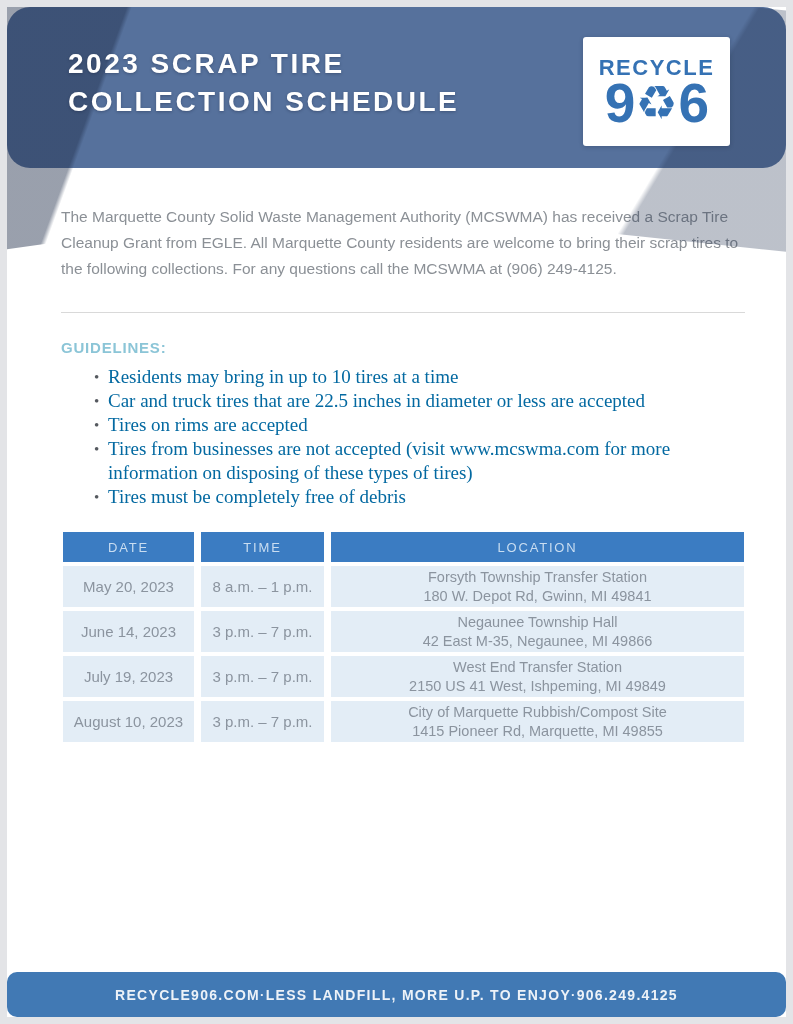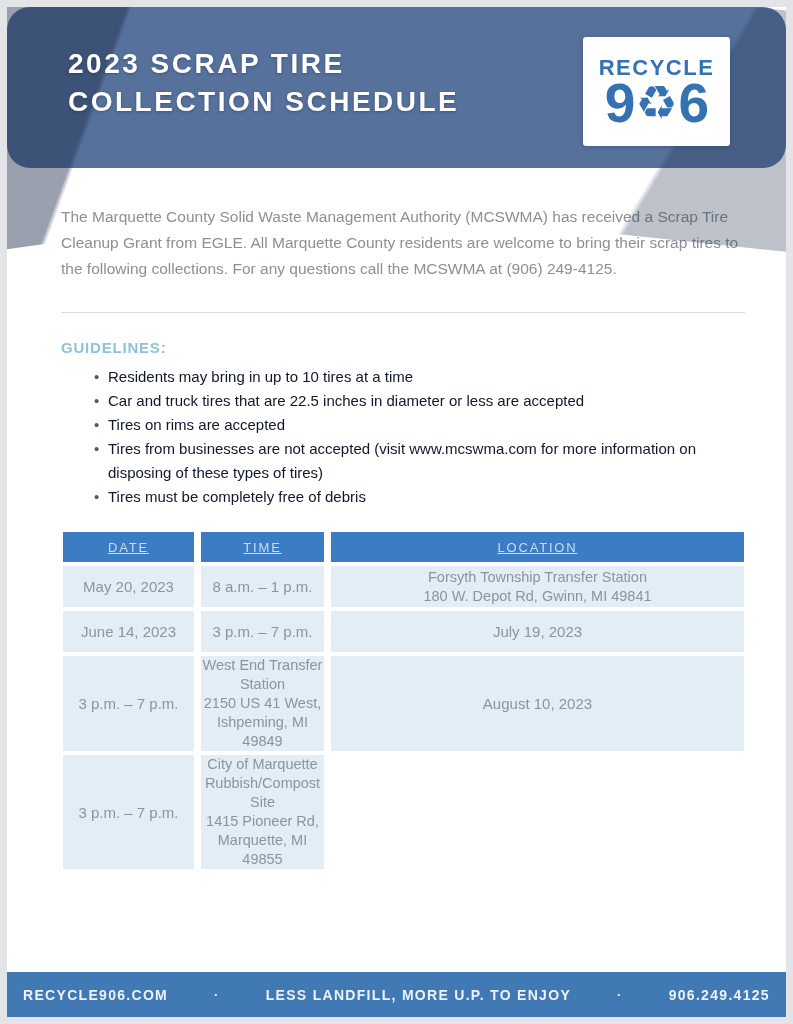--- a/index.html
+++ b/index.html
@@ -66,54 +66,54 @@
 
   .divider { border:none; border-top:1px solid #d9d9d9; margin-top:30px; }
 
   .guidelines-heading {
     margin-top:26px;
     color:#8bc5d7; font-weight:bold; font-size:15px; letter-spacing:.8px;
   }
   ul.guidelines { margin-top:9px; list-style:none; }
   ul.guidelines li {
     position:relative; padding-left:47px;
-    font-size:15px; line-height:24px; color:#0f172a;
+    font-size:19px; line-height:24px; color:#0369a1;font-family:Liberation Serif, serif;
   }
   ul.guidelines li::before {
     content:"•"; position:absolute; left:33px; top:0;
     color:#55595f; font-size:15px;
   }
 
   
   .tire-table {
     margin-top:23px; margin-left:2px;
     width:681px;
     display:grid;
     grid-template-columns:131px 123px 1fr;
     gap:4px 7px;
   }
   .th {
     background:#3b7cc2; color:#c9ddf1;
     font-size:13px; letter-spacing:1.8px;
-    height:30px; display:flex; align-items:center; justify-content:center;text-decoration:underline;
+    height:30px; display:flex; align-items:center; justify-content:center;
   }
   .td {
     background:#e3edf6; color:#8b949f;
     font-size:15px; min-height:41px;
     display:flex; flex-direction:column; align-items:center; justify-content:center;
     text-align:center;
   }
   .td .loc-line { font-size:14.5px; line-height:19px; }
 
   
   .footer {
     position:absolute; left:0; right:0; bottom:0; height:45px;
     background:#4179b4;
-    display:flex; align-items:center; justify-content:center; gap:46px;
-    color:#edf2f8; font-size:14px; font-weight:bold; letter-spacing:1.3px;
+    display:flex; align-items:center; justify-content:center; 
+    color:#edf2f8; font-size:14px; font-weight:bold; letter-spacing:1.3px;border-radius:10px;
   }
   .footer .dot { font-size:13px; }
 </style>
 </head>
 <body>
 
 <div class="page">
 
   <div class="hero">
     <div class="hero-stripe-1"></div>
@@ -155,20 +155,24 @@
 
       <div class="td">May 20, 2023</div>
       <div class="td">8 a.m. – 1 p.m.</div>
       <div class="td">
         <div class="loc-line">Forsyth Township Transfer Station</div>
         <div class="loc-line">180 W. Depot Rd, Gwinn, MI 49841</div>
       </div>
 
       <div class="td">June 14, 2023</div>
       <div class="td">3 p.m. – 7 p.m.</div>
+      <div class="td">
+        <div class="loc-line">Negaunee Township Hall</div>
+        <div class="loc-line">42 East M-35, Negaunee, MI 49866</div>
+      </div>
 
       <div class="td">July 19, 2023</div>
       <div class="td">3 p.m. – 7 p.m.</div>
       <div class="td">
         <div class="loc-line">West End Transfer Station</div>
         <div class="loc-line">2150 US 41 West, Ishpeming, MI 49849</div>
       </div>
 
       <div class="td">August 10, 2023</div>
       <div class="td">3 p.m. – 7 p.m.</div>

